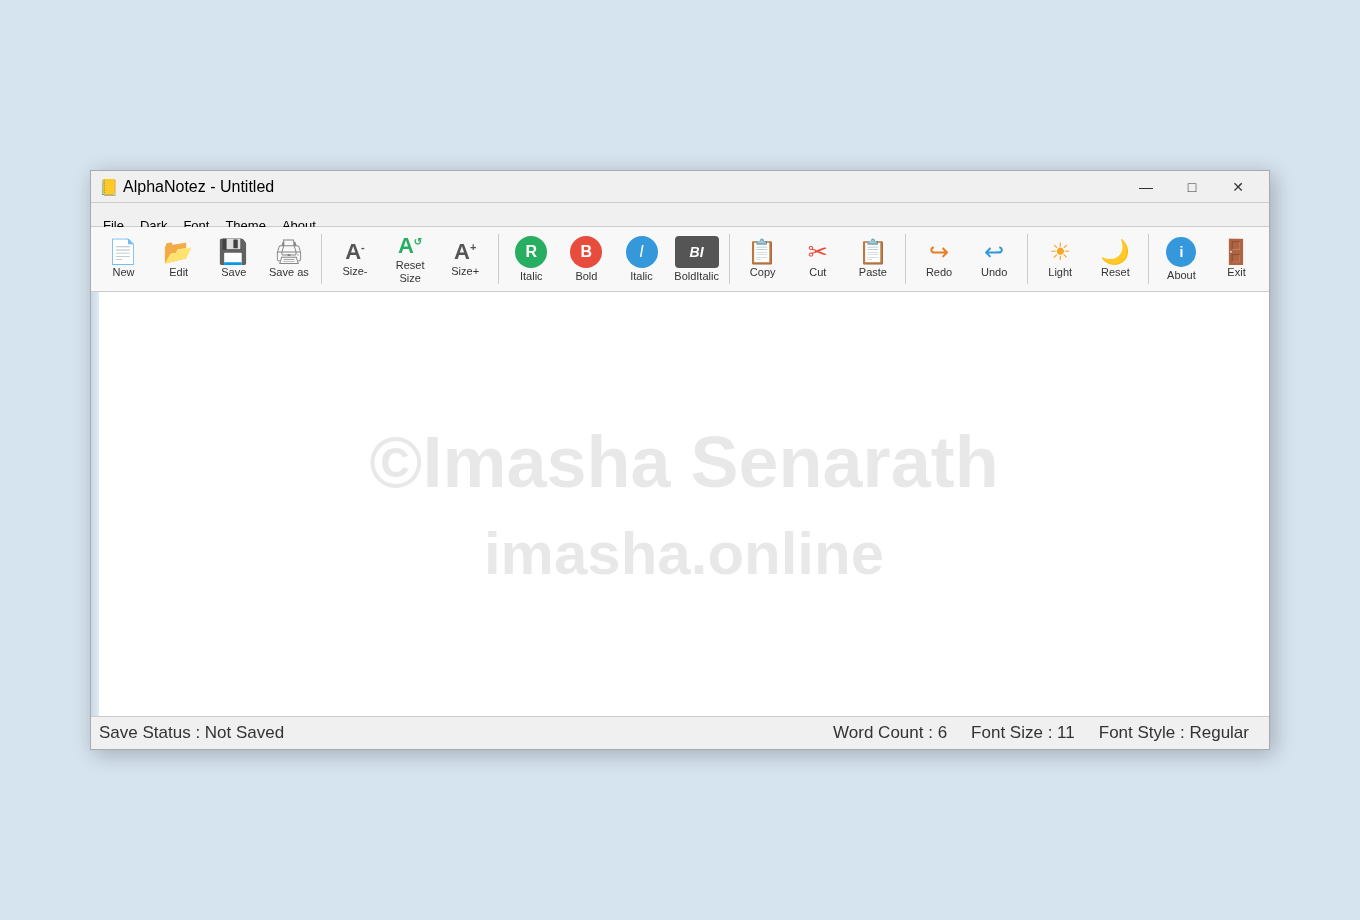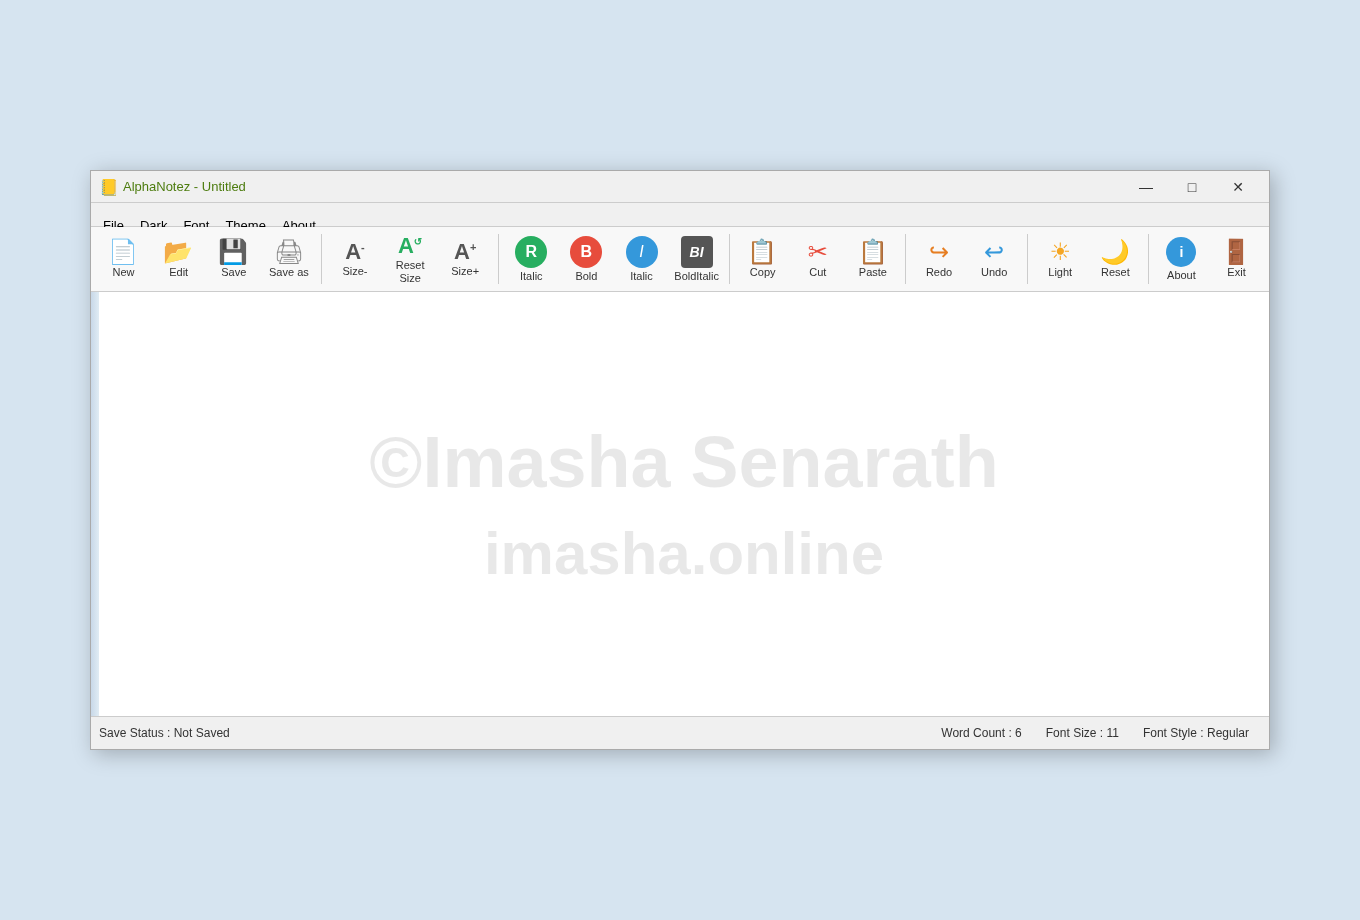--- a/index.html
+++ b/index.html
@@ -37,22 +37,22 @@
 
     .title-bar-icon {
       width: 18px;
       height: 18px;
       margin-right: 6px;
       font-size: 16px;
     }
 
     .title-bar-text {
       flex: 1;
-      font-size: 13px;
-      color: #4d7c0f;
+      font-size: 16px;
+      color: #000000;
     }
 
     .title-bar-controls {
       display: flex;
       gap: 0;
     }
 
     .title-bar-btn {
       width: 46px;
       height: 32px;
@@ -132,21 +132,21 @@
     .icon-new { color: #f5a623; }
     .icon-open { color: #f5a623; }
     .icon-save { color: #888; }
     .icon-saveas { color: #888; }
     .icon-sizeminus { color: #444; font-size: 18px; font-weight: bold; }
     .icon-resetsize { color: #27ae60; font-size: 20px; }
     .icon-sizeplus { color: #444; font-size: 22px; font-weight: bold; }
     .icon-regular { background: #27ae60; color: white; border-radius: 50%; width: 32px; height: 32px; display: flex; align-items: center; justify-content: center; font-weight: bold; font-size: 16px; }
     .icon-bold { background: #e74c3c; color: white; border-radius: 50%; width: 32px; height: 32px; display: flex; align-items: center; justify-content: center; font-weight: bold; font-size: 16px; }
     .icon-italic { background: #3498db; color: white; border-radius: 50%; width: 32px; height: 32px; display: flex; align-items: center; justify-content: center; font-style: italic; font-size: 16px; }
-    .icon-bolditalic { background: #555; color: white; border-radius: 4px; width: 32px; height: 32px; display: flex; align-items: center; justify-content: center; font-weight: bold; font-style: italic; font-size: 14px; }
+    .icon-bolditalic { background: #555; color: white; border-radius: 4px; width: 44px; height: 32px; display: flex; align-items: center; justify-content: center; font-weight: bold; font-style: italic; font-size: 14px; }
     .icon-copy { color: #e67e22; font-size: 24px; }
     .icon-cut { color: #e74c3c; font-size: 24px; }
     .icon-paste { color: #e67e22; font-size: 24px; }
     .icon-redo { color: #e67e22; font-size: 22px; }
     .icon-undo { color: #3498db; font-size: 22px; }
     .icon-light { color: #f5a623; font-size: 22px; }
     .icon-dark { color: #34495e; font-size: 22px; }
     .icon-about { background: #3498db; color: white; border-radius: 50%; width: 30px; height: 30px; display: flex; align-items: center; justify-content: center; font-weight: bold; font-size: 14px; }
     .icon-exit { color: #3498db; font-size: 24px; }
 
@@ -213,21 +213,21 @@
     }
 
     
     .status-bar {
       height: 28px;
       background: #f0f0f0;
       border-top: 1px solid #ccc;
       display: flex;
       align-items: center;
       padding: 16px 8px;
-      font-size: 12px;
+      font-size: 17px;
       color: #333;
     }
 
     .status-item {
       padding: 0 12px;
     }
 
     .status-item:first-child {
       padding-left: 0;
     }

